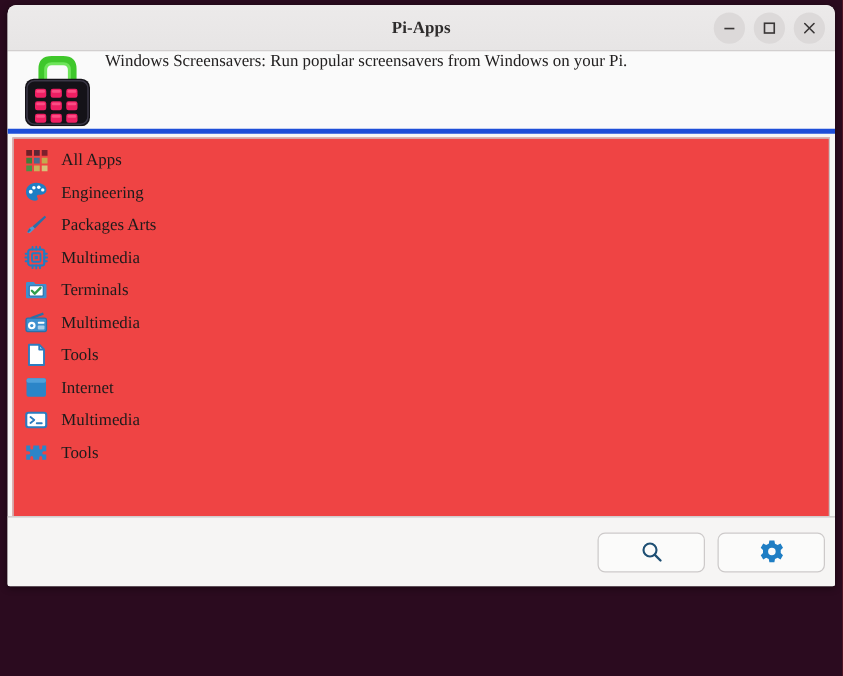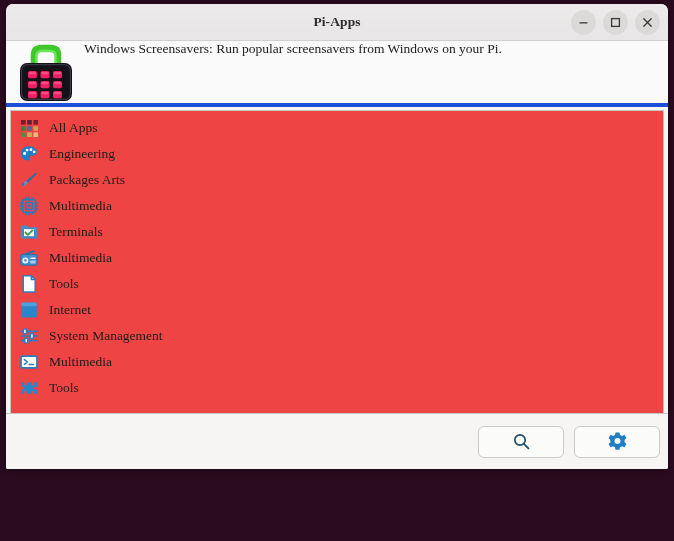--- a/index.html
+++ b/index.html
@@ -334,35 +334,20 @@
           <span class="cat-icon">
             <svg width="20" height="20" viewBox="0 0 20 20">
               <rect x="2.2" y="2.6" width="15.6" height="14.8" rx="1.6" fill="#2b85c8"></rect>
               <rect x="2.2" y="2.6" width="15.6" height="3.6" rx="1.6" fill="#4fa0da"></rect>
             </svg>
           </span>
           <span class="cat-label">Internet</span>
         </li>
 
 
-        <li class="cat-item">
-          <span class="cat-icon">
-            <svg width="20" height="20" viewBox="0 0 20 20">
-              <g stroke="#2b7cc0" stroke-width="1.7" stroke-linecap="round">
-                <path d="M2.2 5.4 L17.8 5.4"></path>
-                <path d="M2.2 10.0 L17.8 10.0"></path>
-                <path d="M2.2 14.6 L17.8 14.6"></path>
-              </g>
-              <rect x="4.4" y="3.0" width="3.0" height="4.8" rx="0.7" fill="#ffffff" stroke="#2b7cc0" stroke-width="1.5"></rect>
-              <rect x="11.4" y="7.6" width="3.0" height="4.8" rx="0.7" fill="#ffffff" stroke="#2b7cc0" stroke-width="1.5"></rect>
-              <rect x="5.8" y="12.2" width="3.0" height="4.8" rx="0.7" fill="#ffffff" stroke="#2b7cc0" stroke-width="1.5"></rect>
-            </svg>
-          </span>
-          <span class="cat-label">System Management</span>
-        </li>
 
         <li class="cat-item">
           <span class="cat-icon">
             <svg width="20" height="20" viewBox="0 0 20 20">
               <rect x="2.0" y="4.2" width="16.0" height="11.6" rx="1.8" fill="#ffffff" stroke="#2b7cc0" stroke-width="1.7"></rect>
               <path d="M5.4 7.6 L8.4 10.0 L5.4 12.4" fill="none" stroke="#2b7cc0" stroke-width="1.5" stroke-linecap="round" stroke-linejoin="round"></path>
               <path d="M10.4 12.6 L14.4 12.6" stroke="#2b7cc0" stroke-width="1.5" stroke-linecap="round"></path>
             </svg>
           </span>
           <span class="cat-label">Multimedia</span>

